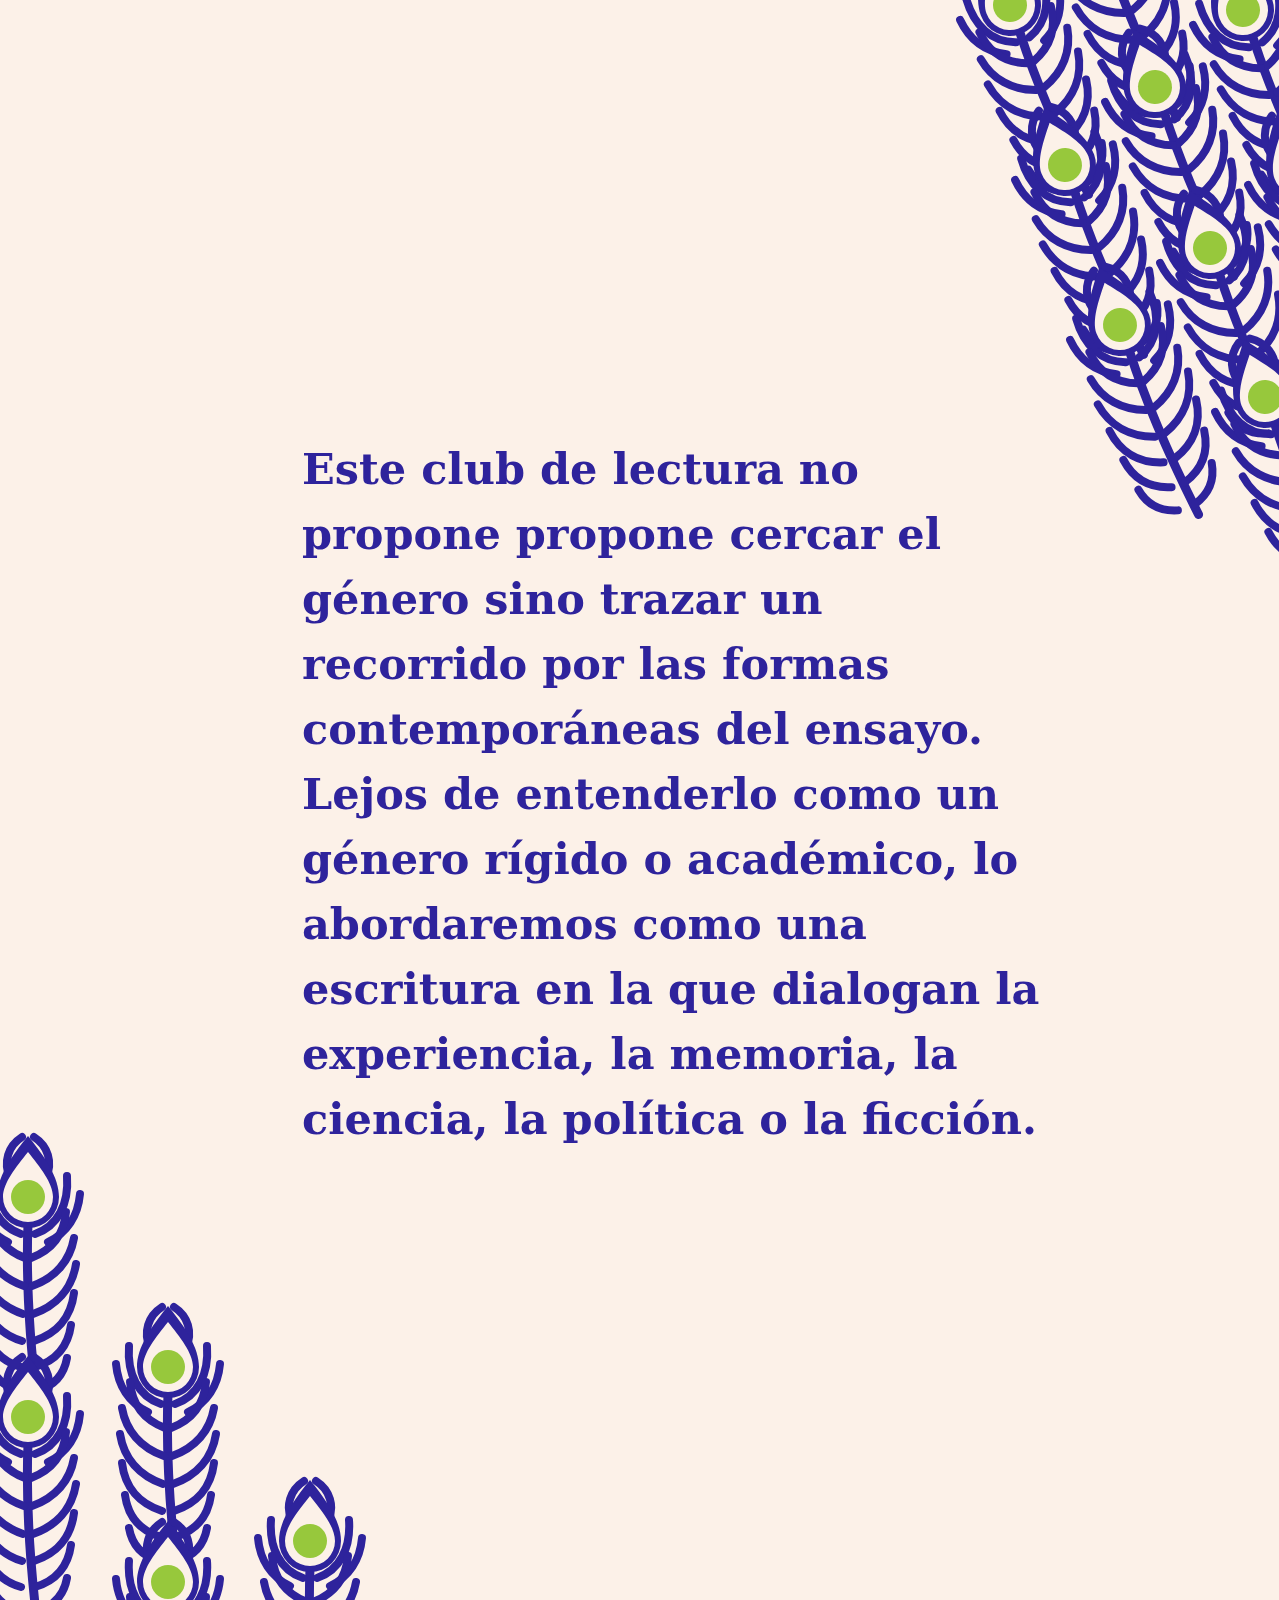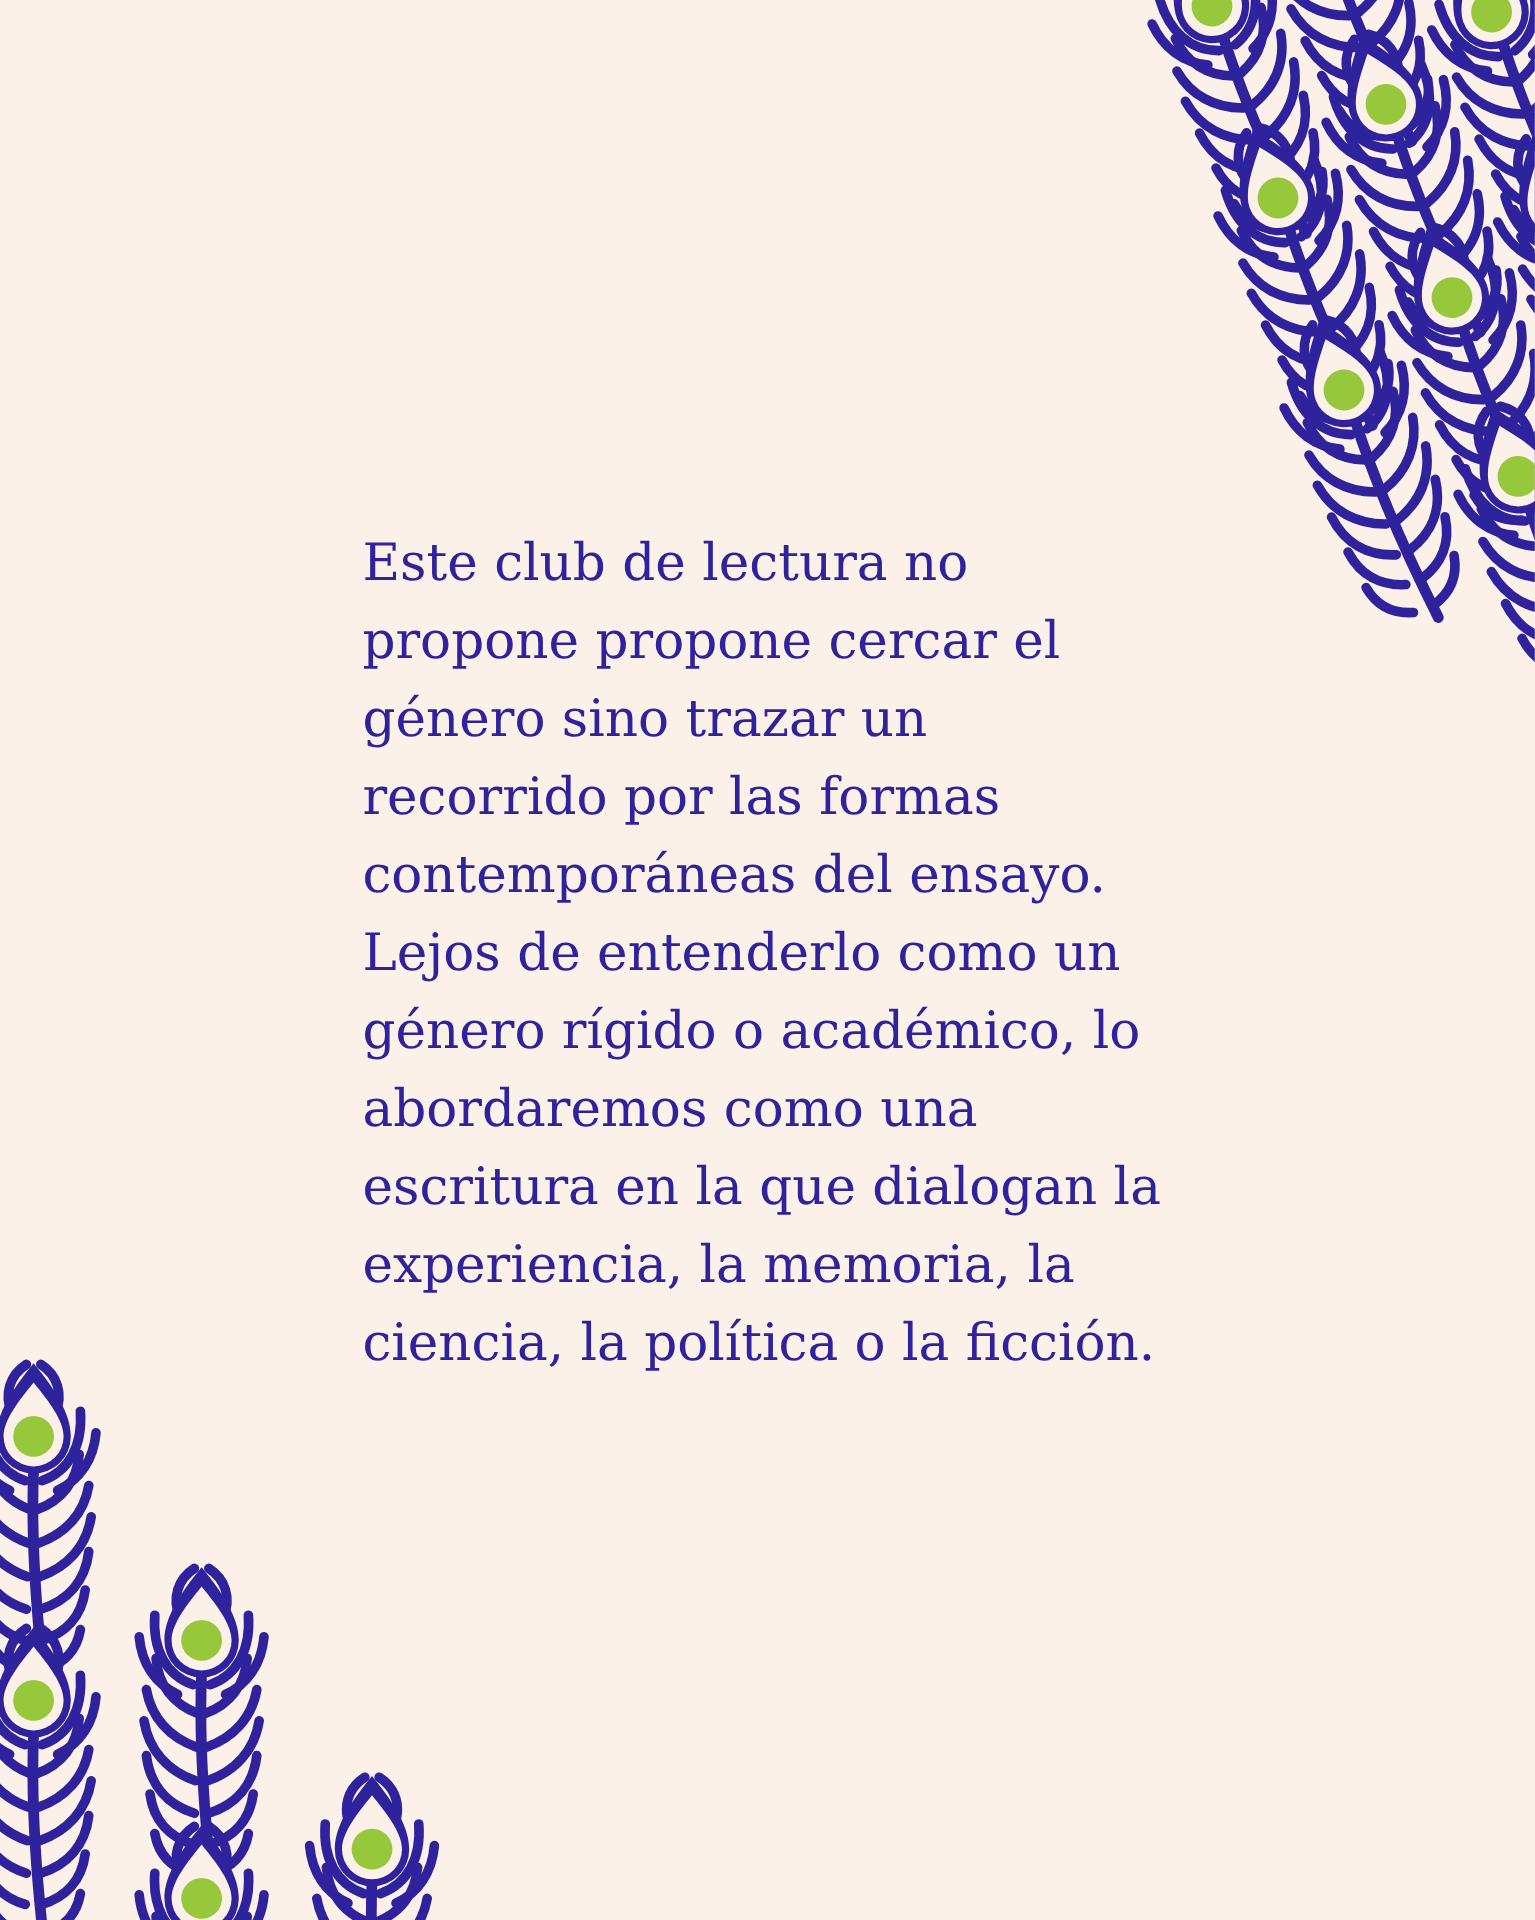--- a/index.html
+++ b/index.html
@@ -13,20 +13,21 @@
     background:var(--bg);
     overflow:hidden;
     position:relative;
     font-family:"DejaVu Serif", serif;
   }
   .poster{
     position:absolute;
     inset:0;
     width:1279px;
     height:1564px;
+    font-weight:bold;
   }
   .deco{
     position:absolute;
     inset:0;
     width:1279px;
     height:1600px;
     display:block;
     pointer-events:none;
   }
   .barb{

